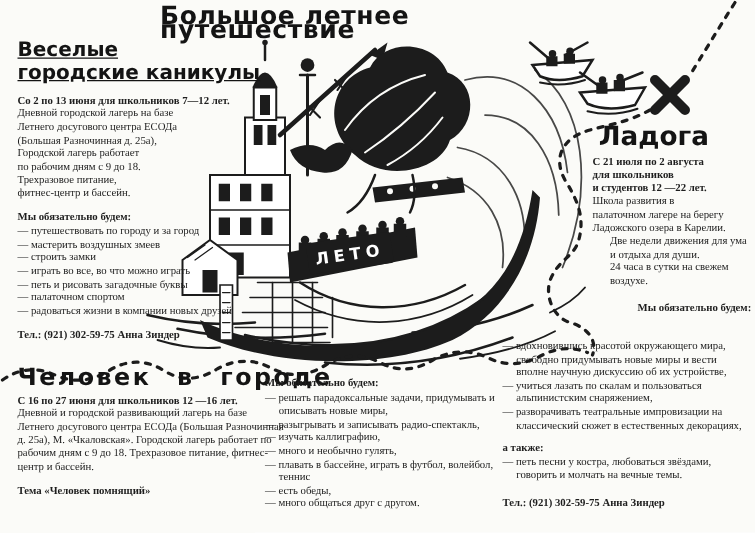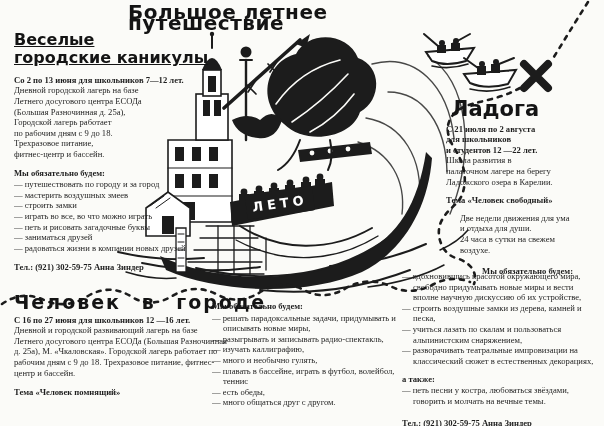--- a/index.html
+++ b/index.html
@@ -25,21 +25,21 @@
   .lt .bullets{width:182px;}
   .lt .phone{margin-top:9px;}
   
   .lb{left:14px;top:297px;width:214px;}
   .lb h2{font-size:19px;letter-spacing:2px;word-spacing:12px;margin-bottom:7px;}
   .lb .theme{margin-top:9px;}
   
   .mid{left:212px;top:301px;width:198px;}
   .mid .will{margin-bottom:1px;}
   
-  .lad{left:446px;top:104px;width:127px;}
+  .lad{left:474px;top:104px;width:127px;}
   .lad h2{font-size:21px;margin:0 0 9px 5px;}
   .lad .theme{margin:8px 0 7px 0;}
   .lad .desc{margin-left:14px;}
   .lad .will{text-align:right;margin-top:11px;}
   
   .ladb{left:402px;top:271px;width:199px;}
   .ladb .also{margin-top:8px;}
   .ladb .phones{margin-top:12px;}
 </style>
 </head>
@@ -210,21 +210,21 @@
       <span class="ln">Трехразовое питание,</span>
       <span class="ln">фитнес-центр и бассейн.</span>
     </div>
     <p class="b will">Мы обязательно будем:</p>
     <div class="bullets">
       <div>— путешествовать по городу и за город</div>
       <div>— мастерить воздушных змеев</div>
       <div>— строить замки</div>
       <div>— играть во все, во что можно играть</div>
       <div>— петь и рисовать загадочные буквы</div>
-      <div>— заниматься друзей</div>
+      <div>— палаточном спортом</div>
       <div>— радоваться жизни в компании новых друзей</div>
     </div>
     <p class="b phone nw">Тел.: (921) 302-59-75 Анна Зиндер</p>
   </section>
 
   <section class="abs lb">
     <h2 class="hand nw">Человек в городе</h2>
     <p class="b nw">С 16 по 27 июня для школьников 12 —16 лет.</p>
     <p>Дневной и городской развивающий лагерь на базе Летнего досугового центра ЕСОДа (Большая Разночинная д. 25а), М. «Чкаловская». Городской лагерь работает по рабочим дням с 9 до 18. Трехразовое питание, фитнес-центр и бассейн.</p>
     <p class="b theme">Тема «Человек помнящий»</p>
@@ -248,34 +248,32 @@
     <div class="b">
       <span class="ln">С 21 июля по 2 августа</span>
       <span class="ln">для школьников</span>
       <span class="ln">и студентов 12 —22 лет.</span>
     </div>
     <div>
       <span class="ln">Школа развития в</span>
       <span class="ln">палаточном лагере на берегу</span>
       <span class="ln">Ладожского озера в Карелии.</span>
     </div>
-    <p class="b theme nw">Тема «Человек свободный»</p>
     <div class="desc">
       <span class="ln">Две недели движения для ума</span>
       <span class="ln">и отдыха для души.</span>
       <span class="ln">24 часа в сутки на свежем</span>
       <span class="ln">воздухе.</span>
     </div>
     <p class="b will">Мы обязательно будем:</p>
   </section>
 
   <section class="abs ladb">
     <div class="bullets">
       <div>— вдохновившись красотой окружающего мира, свободно придумывать новые миры и вести вполне научную дискуссию об их устройстве,</div>
-      <div>— строить воздушные замки из дерева, камней и песка,</div>
       <div>— учиться лазать по скалам и пользоваться альпинистским снаряжением,</div>
       <div>— разворачивать театральные импровизации на классический сюжет в естественных декорациях,</div>
     </div>
     <p class="b also">а также:</p>
     <div class="bullets">
       <div>— петь песни у костра, любоваться звёздами, говорить и молчать на вечные темы.</div>
     </div>
     <div class="b phones">
       <span class="ln">Тел.: (921) 302-59-75 Анна Зиндер</span>
 

